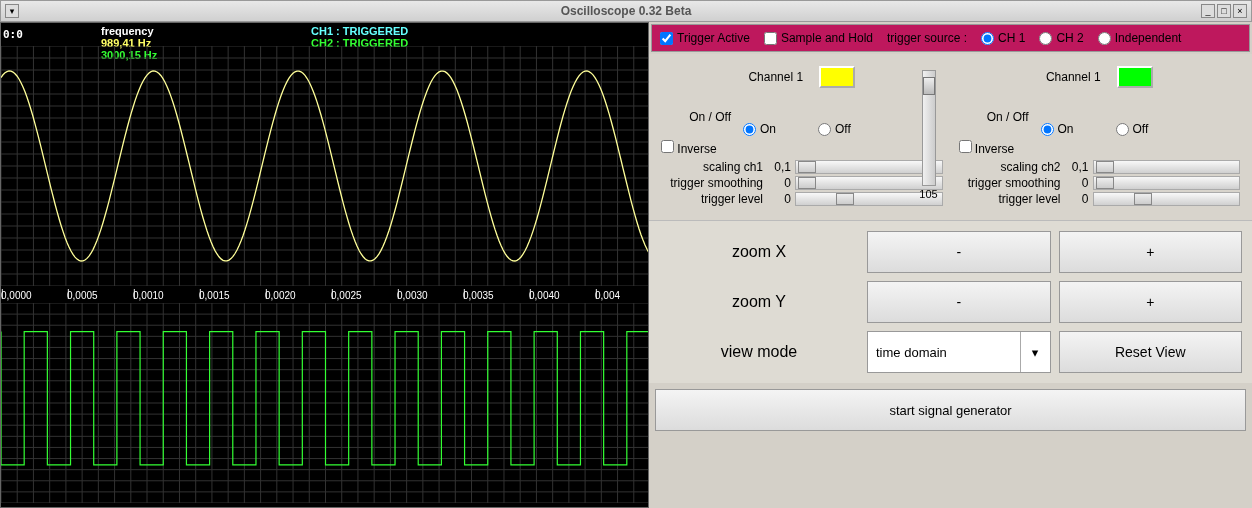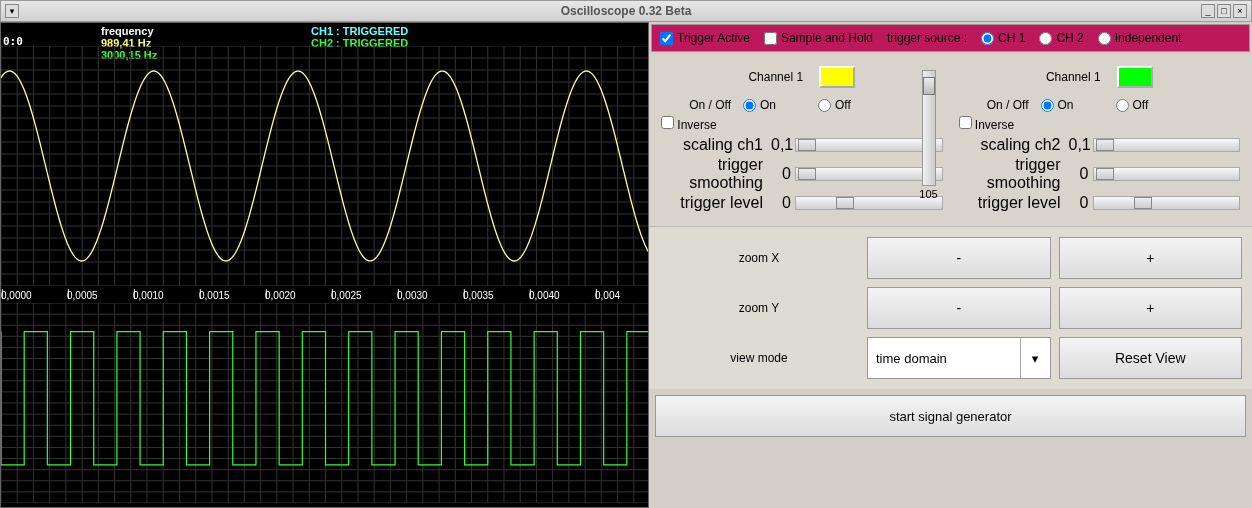--- a/index.html
+++ b/index.html
@@ -5,21 +5,21 @@
   * { box-sizing: border-box; margin: 0; padding: 0; font-family: Arial, sans-serif; }
   body { background: #d4d0c8; width: 1252px; height: 508px; overflow: hidden; }
   .titlebar { height: 22px; background: linear-gradient(#e8e8e8,#d0d0d0); border: 1px solid #999; display: flex; align-items: center; position: relative; }
   .title-left { position:absolute; left:4px; display:flex; gap:2px;}
   .title-left .wbtn { width:14px; height:14px; border:1px solid #888; background:#ddd; font-size:9px; text-align:center; line-height:12px;}
   .title-center { flex:1; text-align:center; font-size:12px; font-weight:bold; color:#555;}
   .title-right { position:absolute; right:4px; display:flex; gap:2px;}
   .title-right .wbtn { width:14px; height:14px; border:1px solid #888; background:#ddd; font-size:9px; text-align:center; line-height:12px; cursor:pointer;}
   .main { display:flex; height:486px;}
   .scope { width:649px; background:#000; position:relative; border:1px solid #666; overflow:hidden;}
-  .scope-coord { position:absolute; top:12px; left:2px; color:#fff; font:bold 11px monospace;}
+  .scope-coord { position:absolute; top:5px; left:2px; color:#fff; font:bold 11px monospace;}
   .scope-freq { position:absolute; top:2px; left:100px; font:bold 11px monospace; color:#fff;}
   .scope-freq .yellow{color:#ffff66;}
   .scope-freq .green{color:#33ff33;}
   .scope-ch { position:absolute; top:2px; left:310px; font:bold 11px monospace;}
   .scope-ch .yellow{color:#66ffff;}
   .scope-ch .green{color:#33ff33;}
   .upper-scope{position:absolute; top:23px; left:0; width:649px; height:240px;}
   .lower-scope{position:absolute; top:265px; left:0; width:649px; height:218px;}
   .time-axis{position:absolute; top:265px; left:0; width:649px; height:16px; color:#fff; font:10px monospace; display:flex; align-items: flex-start; padding-top:2px;}
   .time-tick{flex:0 0 66px; text-align:left; position:relative;}
@@ -27,32 +27,32 @@
   .controls { flex:1; background:#d4d0c8; display:flex; flex-direction:column;}
   .top-trigger { border:1px solid #999; background:#be185d; padding:6px 8px; display:flex; align-items:center; gap:14px; font-size:12px; margin:2px;}
   .top-trigger label{display:flex; align-items:center; gap:4px; cursor:pointer;}
   .ch-panel { display:flex; gap:4px; padding:6px; background:#d8d4cc;}
   .ch-box { flex:1; border:0; padding:6px; position:relative; }
   .ch-head{display:flex; align-items:center; justify-content:center; gap:16px; margin-bottom:10px;}
   .ch-title{font-size:12px;}
   .color-swatch{width:36px; height:22px; border:2px outset #fff;}
   .row{display:flex; align-items:center; font-size:12px; margin:4px 0; gap:12px;}
   .row .lbl{width:70px; text-align:right;}
-  .radio-row label{display:flex; align-items:center; gap:4px;}
-  .mini-row{display:flex; align-items:center; font-size:16px; margin:2px 0;}
+  .radio-row label{display:flex; align-items:center; gap:4px;margin-top:24px;}
+  .mini-row{display:flex; align-items:center; font-size:12px; margin:2px 0;}
   .mini-row .mlbl{width:110px; text-align:right; padding-right:8px;}
   .mini-row .mval{width:24px; text-align:right; padding-right:4px;}
   .mini-slider{flex:1; height:14px; background:linear-gradient(#f8f8f8,#d0d0d0); border:1px solid #aaa; position:relative;}
   .mini-slider .thumb{position:absolute; top:0; height:12px; width:18px; background:linear-gradient(#eee,#ccc); border:1px solid #888; left:2px;}
   .vslider-wrap{position:absolute; right:8px; top:10px; width:24px; height:130px; display:flex; flex-direction:column; align-items:center;}
   .vslider{width:14px; flex:1; background:linear-gradient(90deg,#f0f0f0,#ccc); border:1px solid #999; position:relative;}
   .vslider .vthumb{position:absolute; left:0; width:12px; height:18px; background:linear-gradient(#eee,#bbb); border:1px solid #777;}
   .vslider-val{font-size:11px; margin-top:2px;}
   .zoom-panel{background:#dedbd3; padding:10px; display:grid; grid-template-columns:200px 1fr 1fr; grid-gap:8px; border-top:1px solid #bbb;}
-  .zoom-label{font-size:12px; display:flex; align-items:center; justify-content:center;}
+  .zoom-label{font-size:16px; display:flex; align-items:center; justify-content:center;}
   .bigbtn{height:42px; border:1px solid #999; background:linear-gradient(#f4f4f4,#dcdcdc); font-size:14px; cursor:pointer;}
   .combo{height:42px; border:1px solid #999; background:#fff; display:flex; align-items:center; padding:12px 8px; font-size:13px; position:relative; cursor:pointer;}
   .combo .arrow{position:absolute; right:0; top:0; width:30px; height:100%; border-left:1px solid #aaa; display:flex; align-items:center; justify-content:center;}
   .gen-btn{height:42px; border:1px solid #999; background:linear-gradient(#f4f4f4,#dcdcdc); font-size:13px; cursor:pointer; margin:6px;}
   input[type=checkbox],input[type=radio]{cursor:pointer;}
   svg line.grid{stroke:#333;}
 </style>
 </head>
 <body>
 

